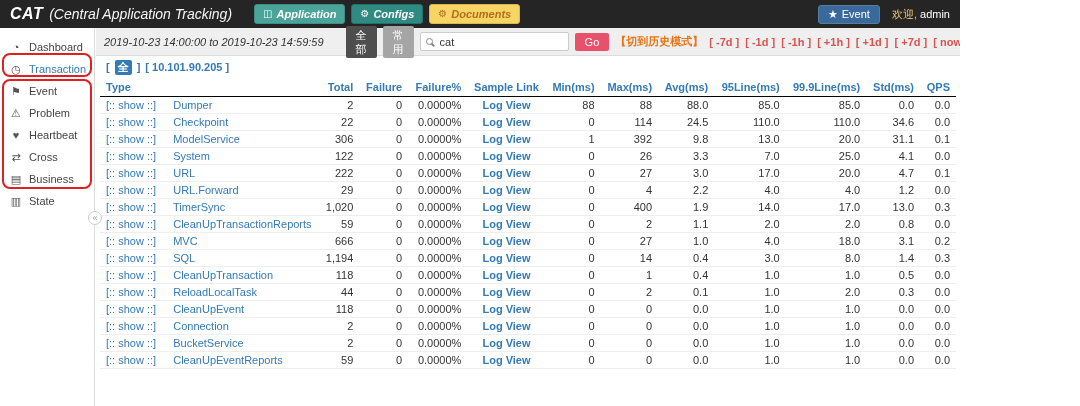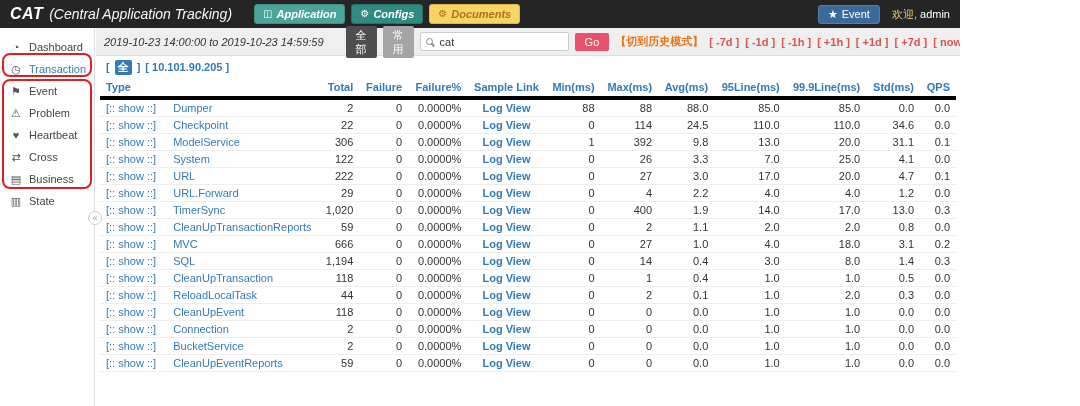--- a/index.html
+++ b/index.html
@@ -57,21 +57,21 @@
 
   .machine-bar { height: 22px; display: flex; align-items: center; padding: 0 10px; font-size: 11px; gap: 5px; background: #fff; }
   .bracket { color: #337ab7; font-weight: bold; }
   .all-badge { background: #337ab7; color: #fff; padding: 0 3px; border-radius: 2px; font-weight: bold; cursor: pointer; }
   .ip-link { color: #337ab7; font-weight: bold; text-decoration: none; cursor: pointer; }
 
   
   .tbl-wrap { padding: 0 4px; }
   table.tbl { width: 100%; border-collapse: collapse; font-size: 11px; table-layout: auto; }
   .tbl th { color: #337ab7; font-weight: bold; text-align: right; padding: 3px 6px;
-            border-bottom: 4px solid #000000; white-space: nowrap; cursor: pointer; }
+            border-bottom: 1px solid #000000; white-space: nowrap; cursor: pointer; }
   .tbl th.l { text-align: left; }
   .tbl th.c { text-align: center; }
   .tbl td { padding: 2px 6px; border-bottom: 1px solid #eee; color: #333; white-space: nowrap; height: 17px; }
   .tbl td.num { text-align: right; }
   .tbl td.c { text-align: center; font-weight: bold; }
   .lnk { color: #337ab7; text-decoration: none; cursor: pointer; }
   .show-lnk { margin-right: 14px; }
   col.w-total { width: 62px; } col.w-fail { width: 56px; } col.w-failpct { width: 72px; }
   col.w-sample { width: 92px; } col.w-min { width: 62px; } col.w-max { width: 66px; }
   col.w-avg { width: 62px; } col.w-p95 { width: 84px; } col.w-p999 { width: 92px; }

